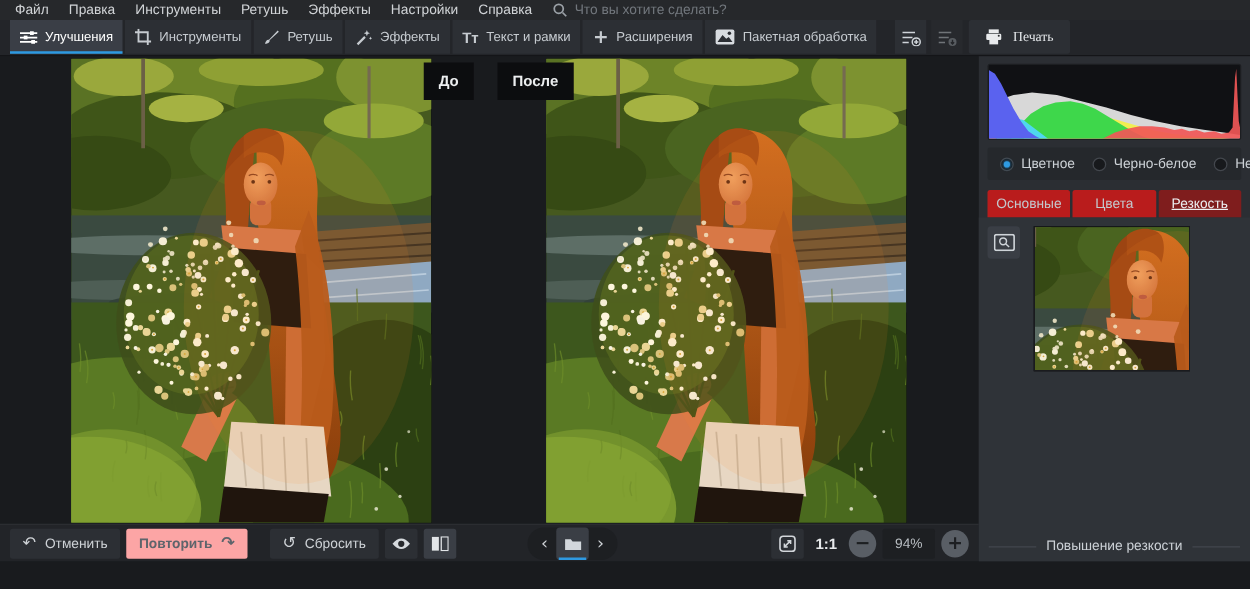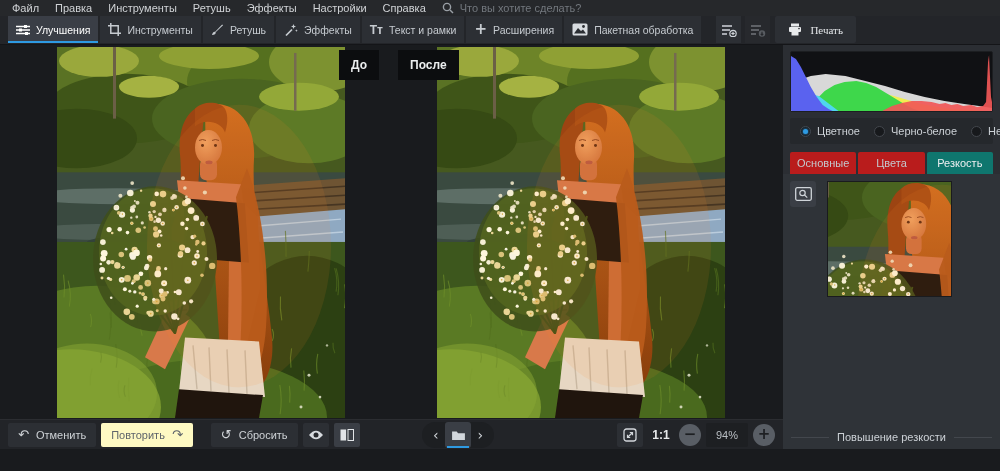--- a/index.html
+++ b/index.html
@@ -45,21 +45,21 @@
   .photo.before { left:57px; }
   .photo.after { left:437px; }
   .tag { position:absolute; top:5px; height:30px; background:#0c0d0f; color:#eceeef; font-size:12px; font-weight:bold; display:flex; align-items:center; padding:0 12px; }
   .tag.before { left:339px; }
   .tag.after { left:398px; }
 
   
   .bottombar { height:30px; background:#222428; border-top:1px solid #2b2d31; display:flex; align-items:center; padding:0 8px; gap:5px; position:relative; }
   .bbtn { height:24px; background:#2c2f34; border-radius:2px; color:#ced2d6; font-size:11px; display:flex; align-items:center; gap:7px; padding:0 10px; white-space:nowrap; }
   .bbtn .glyph { font-size:13px; }
-  .bbtn.dim { color:#5e646b; background:#fef9c3; }
+  .bbtn.dim { color:#5e646b; background:#fca5a5;font-weight:bold; }
   .bbtn.icon-only { width:26px; padding:0; justify-content:center; }
   .bbtn.lit { background:#3a3e45; }
   .sep-space { width:8px; }
   .navpill { position:absolute; left:422px; top:2px; width:72px; height:26px; background:#1d1f22; border-radius:13px; display:flex; align-items:center; justify-content:space-between; padding:0 4px; }
   .navbtn { width:20px; height:22px; display:flex; align-items:center; justify-content:center; color:#cfd3d7; font-size:14px; }
   .navbtn.folder { position:relative; width:26px; height:26px; background:#3a3e45; border-radius:3px; }
   .navbtn.folder::after { content:""; position:absolute; left:2px; right:2px; bottom:0; height:2px; background:#2e9ae2; }
   .zoom-cluster { margin-left:auto; display:flex; align-items:center; gap:5px; }
   .circle-btn { width:22px; height:22px; border-radius:50%; background:#595e65; color:#1d1f22; font-size:15px; font-weight:bold; display:flex; align-items:center; justify-content:center; line-height:1; }
   .zoom-val { height:24px; min-width:42px; background:#1d1f22; border-radius:2px; color:#b9bec3; font-size:11px; display:flex; align-items:center; justify-content:center; }
@@ -68,21 +68,21 @@
   
   .panel { width:217px; background:#2b2e33; position:relative; font-size:11px; flex:0 0 auto; }
   .histo { position:absolute; left:7px; top:6px; width:203px; height:61px; background:#101114; border:1px solid #1c1e21; border-radius:2px; overflow:hidden; }
   .histo svg { display:block; width:100%; height:100%; }
   .mode-row { position:absolute; left:7px; top:73px; width:203px; height:26px; background:#25282c; border-radius:2px; display:flex; align-items:center; padding:0 10px; gap:0; }
   .mode { display:flex; align-items:center; gap:6px; color:#ccd1d6; margin-right:14px; white-space:nowrap; }
   .radio { width:11px; height:11px; border-radius:50%; background:#17191c; border:1px solid #43474d; position:relative; flex:0 0 auto; }
   .radio.sel::after { content:""; position:absolute; left:2px; top:2px; width:5px; height:5px; border-radius:50%; background:#2e9ae2; box-shadow:0 0 3px #2e9ae2; }
   .ptabs { position:absolute; left:7px; top:107px; width:203px; height:22px; display:flex; gap:2px; }
   .ptab { flex:1; background:#b91c1c; color:#c3c8cd; display:flex; align-items:center; justify-content:center; border-radius:2px 2px 0 0; }
-  .ptab.active { background:#0f766e; color:#eceef0; }
+  .ptab.active { background:#7f1d1d; color:#eceef0;text-decoration:underline; }
   .pcontent { position:absolute; left:0; top:129px; width:217px; bottom:0; background:#2f3338; }
   .preview-btn { position:absolute; left:7px; top:7px; width:26px; height:26px; background:#3a3e45; border-radius:3px; display:flex; align-items:center; justify-content:center; }
   .thumb { position:absolute; left:44px; top:7px; width:125px; height:116px; background:#000; border:1px solid #1a1b1e; }
   .thumb svg { display:block; width:100%; height:100%; }
   .sec-header { position:absolute; left:8px; width:201px; height:14px; display:flex; align-items:center; gap:8px; color:#ccd1d6; }
   .sec-header::before,.sec-header::after { content:""; flex:1; height:1px; background:#43474d; }
   .srow { position:absolute; left:8px; width:201px; height:16px; display:flex; align-items:center; }
 </style>
 </head>
 <body>

